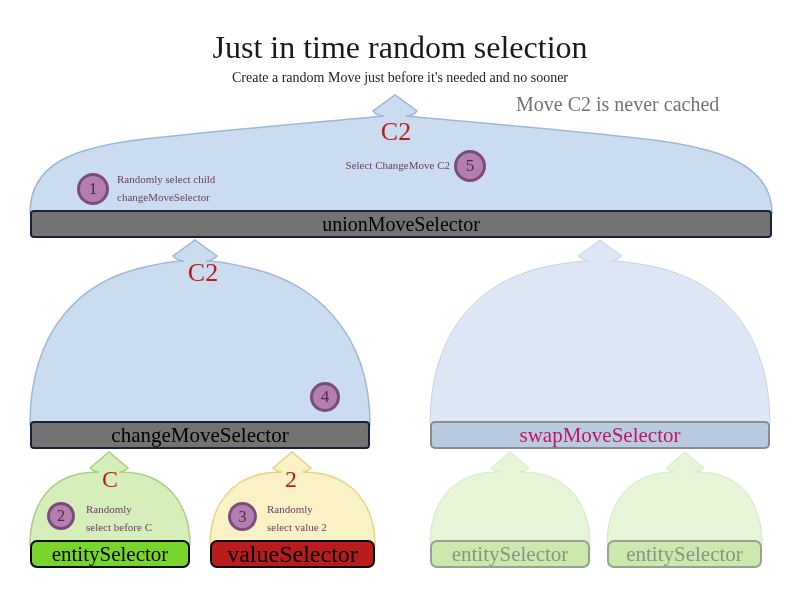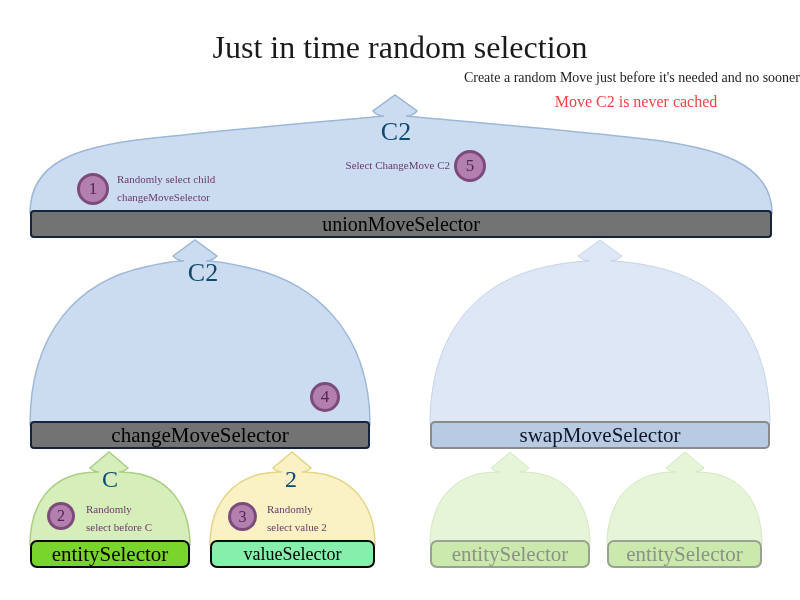--- a/index.html
+++ b/index.html
@@ -15,30 +15,30 @@
 
   .page-title {
     left: 0; top: 29px; width: 800px;
     text-align: center;
     font-size: 32px;
     color: #1a1a1a;
     white-space: nowrap;
   }
   .page-subtitle {
     left: 0; top: 70px; width: 800px;
-    text-align: right;
+    text-align: center;
     font-size: 14px;
     color: #1f1f1f;
     white-space: nowrap;
   }
   .note {
     left: 516px; top: 93px; width: 240px;
-    text-align: center;
-    font-size: 16px;
-    color: #ef4444;
+    text-align: left;
+    font-size: 20px;
+    color: #737373;
     white-space: nowrap;
   }
 
   .funnel-layer { left: 0; top: 0; }
 
   .bar {
     position: absolute;
     height: 28px;
     box-sizing: border-box;
     display: flex;
@@ -50,48 +50,48 @@
     background: #737373;
     border: 2px solid #16233f;
     border-radius: 4px;
     color: #000000;
     font-size: 20px;
   }
   .bar-blue-faded {
     background: #b9cbe3;
     border: 2px solid #8a8a8a;
     border-radius: 5px;
-    color: #0f172a;
+    color: #be185d;
     font-size: 20px;
   }
   .bar-green {
     background: #79d42c;
     border: 2px solid #0a0a0a;
     border-radius: 7px;
     color: #000000;
     font-size: 21px;
   }
   .bar-yellow {
-    background: #86efac;
+    background: #b91c1c;
     border: 2px solid #0a0a0a;
     border-radius: 7px;
     color: #000000;
-    font-size: 18px;
+    font-size: 24px;
   }
   .bar-green-faded {
     background: #cbe8ad;
     border: 2px solid #98a290;
     border-radius: 7px;
     color: #8a9385;
     font-size: 21px;
   }
 
   .cache-label {
     position: absolute;
-    color: #0c4a6e;
+    color: #b91c1c;
     text-align: center;
     white-space: nowrap;
   }
   .cache-big { font-size: 26px; }
   .cache-small { font-size: 24px; }
 
   .step-circle {
     position: absolute;
     box-sizing: border-box;
     background: #b27fae;

